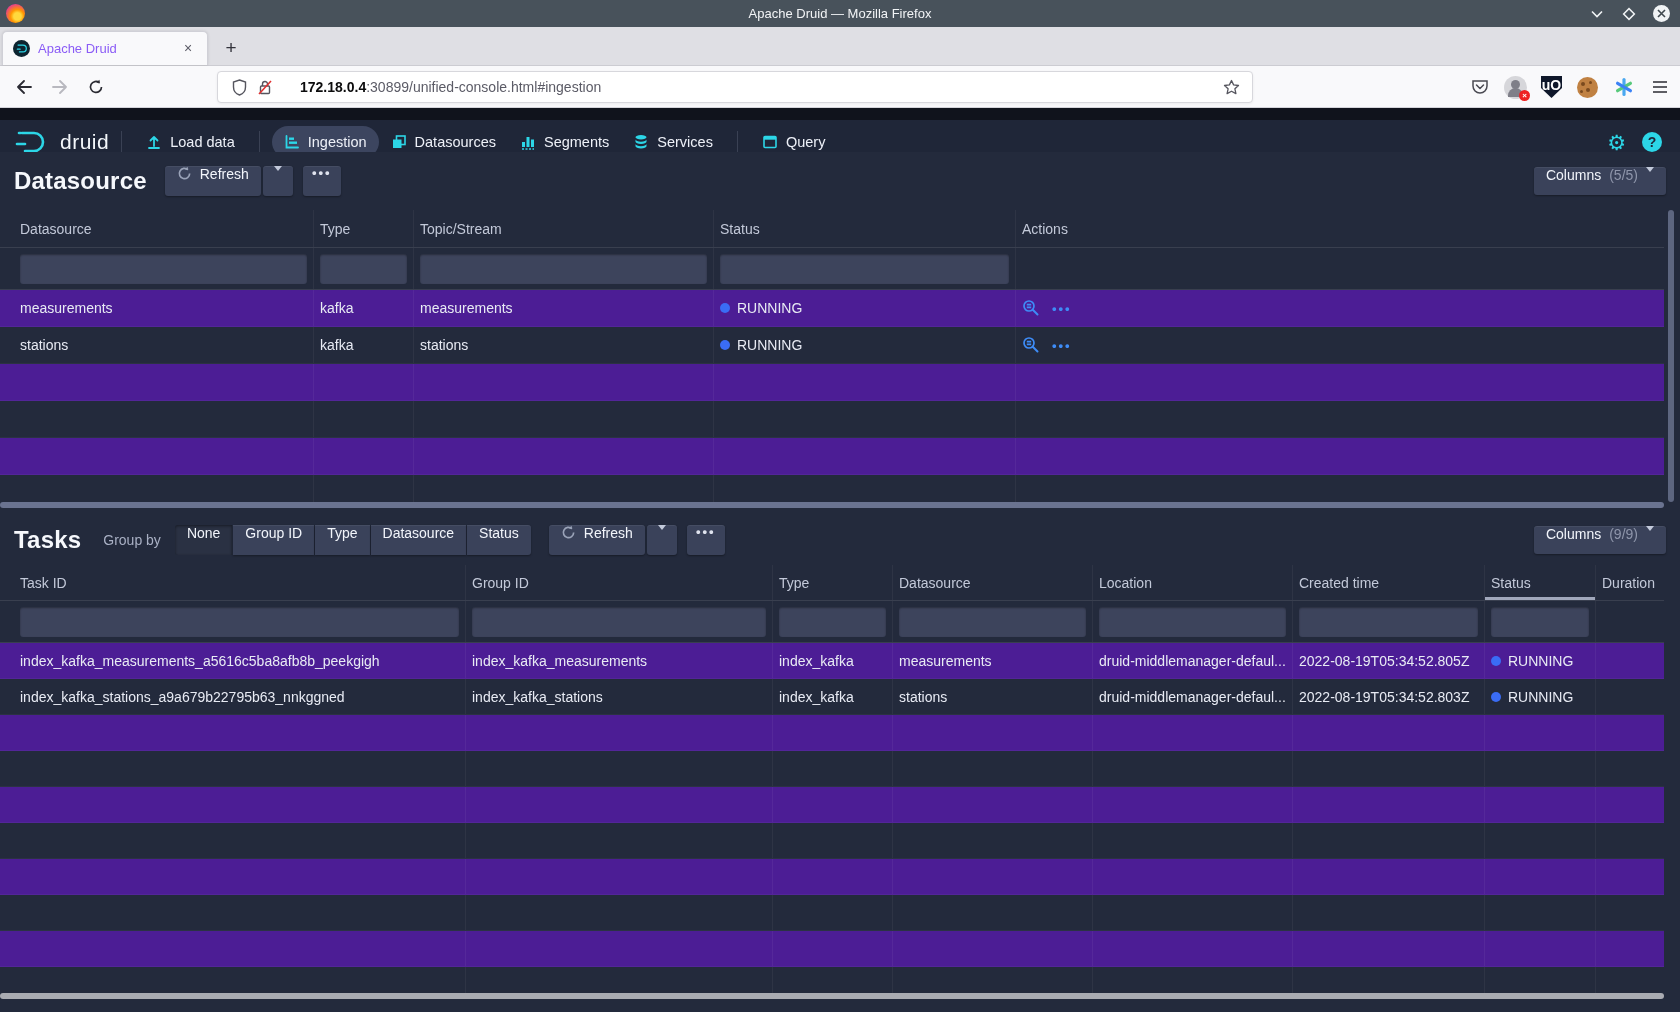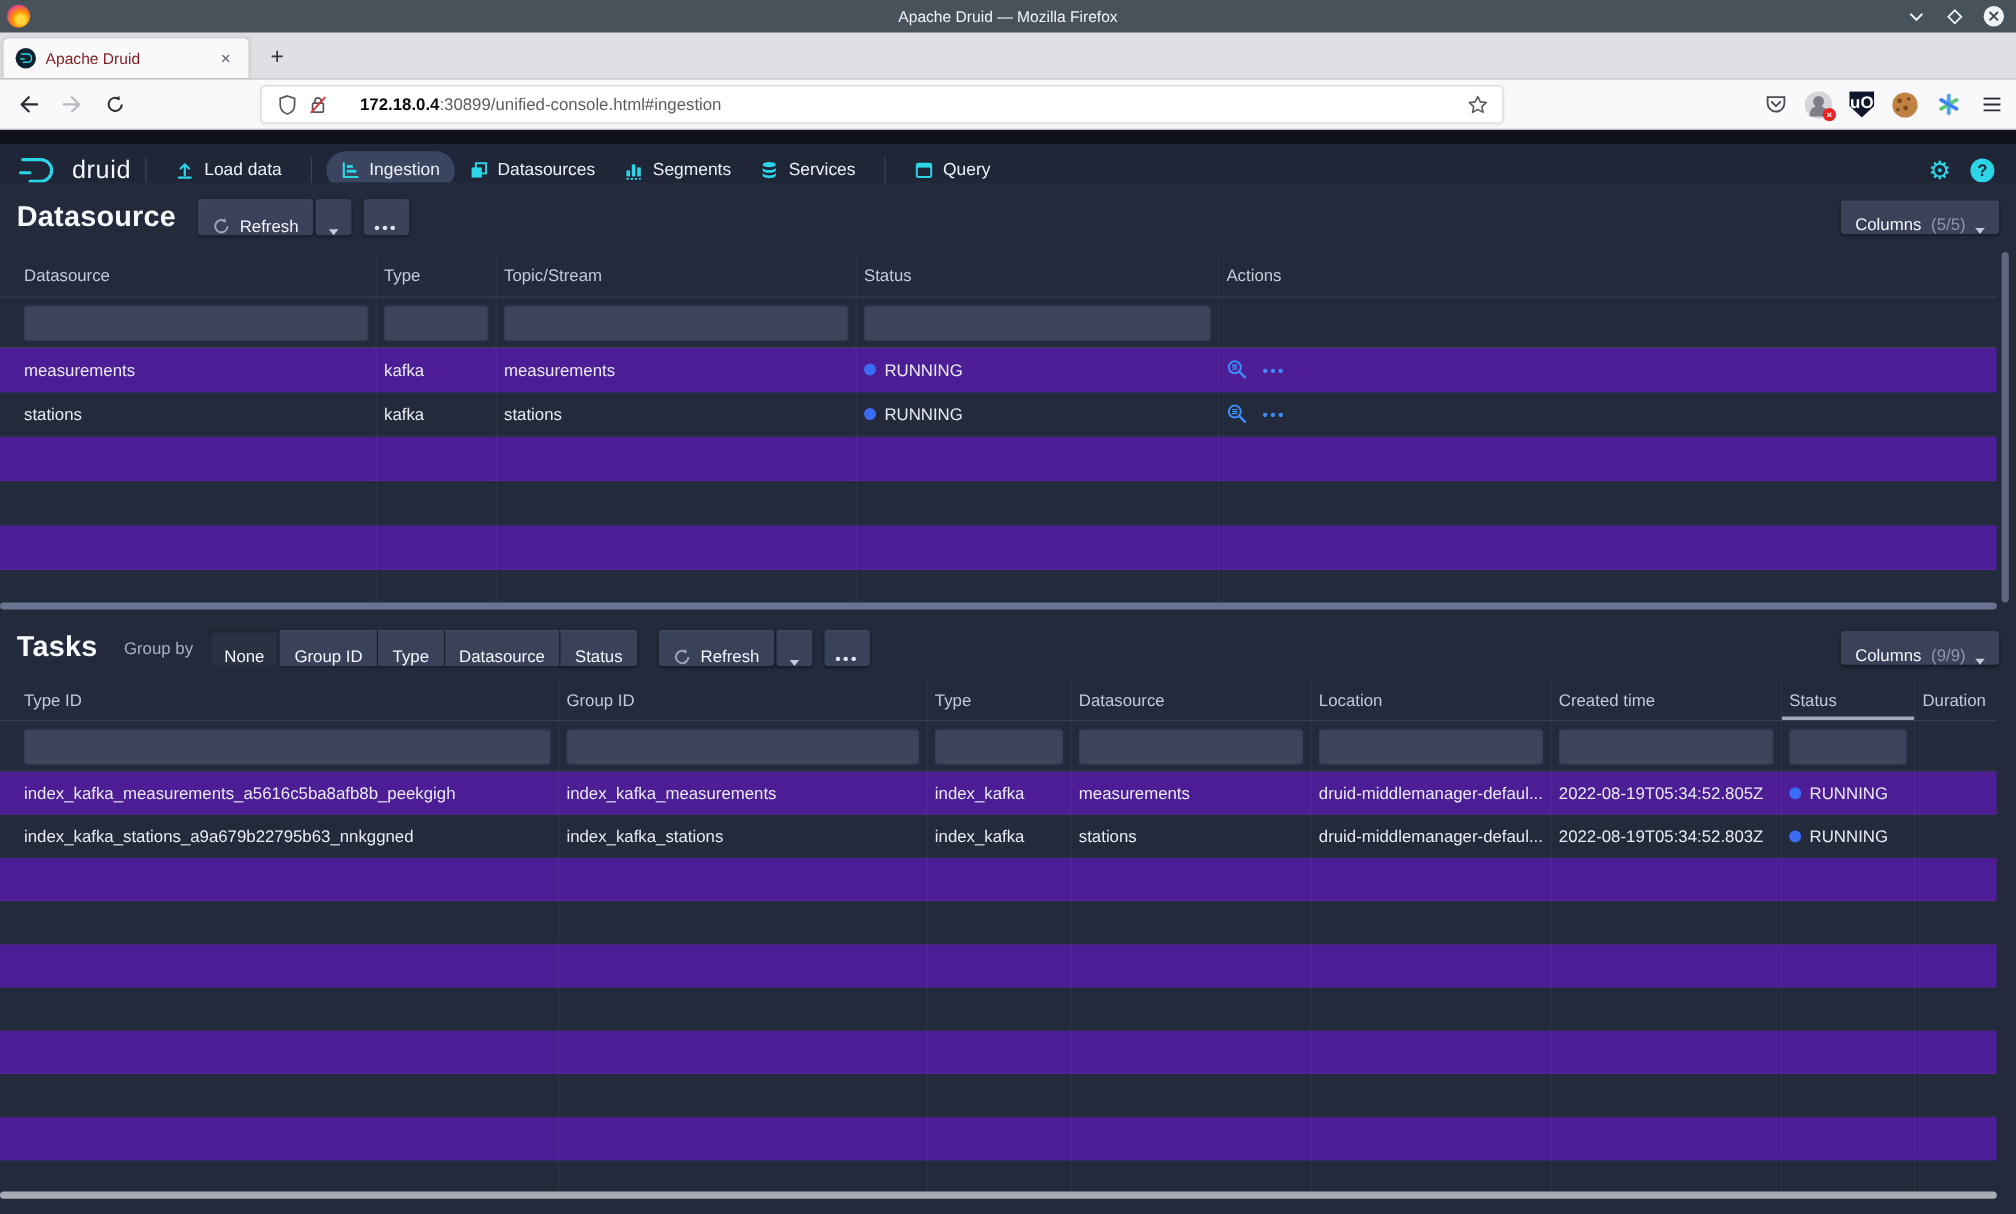--- a/index.html
+++ b/index.html
@@ -20,21 +20,21 @@
 
   
   .tabbar { position:absolute; left:0; top:27px; width:1680px; height:39px;
     background:#dfdfe4; border-bottom:1px solid #ccccd2; }
   .tab { position:absolute; left:2px; top:4px; width:206px; height:34px; background:#f9f9fb;
     border:1px solid #d0d0d7; border-bottom:none; border-radius:5px 5px 0 0;
     display:flex; align-items:center; padding:0 10px; gap:8px;
     box-shadow:0 0 3px rgba(0,0,0,.12); }
   .favicon { width:17px; height:17px; border-radius:50%; background:#0d2430; position:relative; flex:none; }
   .favicon svg { position:absolute; left:3px; top:3px; }
-  .tab-title { flex:1; font-size:13px; color:#7f1d1d; white-space:nowrap; overflow:hidden; }
+  .tab-title { flex:1; font-size:13px; color:#8b5cf6; white-space:nowrap; overflow:hidden; }
   .tab-close { color:#5b5b66; font-size:14px; width:18px; height:18px; line-height:17px;
     text-align:center; border-radius:3px; }
   .newtab { position:absolute; left:218px; top:8px; width:26px; height:26px; color:#33333b;
     font-size:19px; text-align:center; line-height:25px; border-radius:4px; }
 
   
   .toolbar { position:absolute; left:0; top:66px; width:1680px; height:42px; background:#f9f9fb;
     border-bottom:1px solid #d4d4da; display:flex; align-items:center; }
   .navbtn { width:28px; height:28px; display:flex; align-items:center; justify-content:center; border-radius:4px; }
   .navbtn.back { margin-left:10px; } .navbtn.fwd { margin-left:8px; } .navbtn.reload { margin-left:8px; }
@@ -72,21 +72,21 @@
   .helpq { width:20px; height:20px; border-radius:50%; background:#2cd6e7; color:#1f2638;
     font-weight:700; font-size:14px; display:flex; align-items:center; justify-content:center; }
 
   
   .content { position:absolute; left:0; top:152px; width:1680px; height:860px; background:#232a3c; }
 
   .panel-head { position:absolute; left:0; width:1680px; display:flex; align-items:center; padding:0 14px; }
   .sec-title { color:#f6f8fc; font-size:24px; font-weight:600; letter-spacing:.2px; }
 
   .btn { height:30px; background:#3a425a; color:#f2f5fb; font-size:14px; border-radius:3px;
-    display:flex; align-items:flex-end; gap:8px; padding:0 12px;
+    display:flex; align-items:flex-start; gap:8px; padding:0 12px;
     box-shadow:inset 0 1px 0 rgba(255,255,255,.06), 0 1px 2px rgba(0,0,0,.35); }
   .btn.pressed { background:#2a3143; box-shadow:inset 0 1px 3px rgba(0,0,0,.45); }
   .split { display:flex; gap:2px; }
   .caret-btn { width:30px; justify-content:center; padding:0; }
   .caret { width:0; height:0; border-left:4.5px solid transparent; border-right:4.5px solid transparent;
     border-top:5px solid #c3cadb; }
   .dots { letter-spacing:2px; font-weight:700; color:#dfe3ee; font-size:13px; line-height:1; }
   .cols-btn { margin-left:auto; height:28px; }
   .cols-count { color:#8f96ab; }
   .seg { display:flex; }
@@ -467,21 +467,21 @@
       </div>
       <div class="btn cols-btn">
         <span>Columns</span>
         <span class="cols-count">(9/9)</span>
         <span class="caret"></span>
       </div>
     </div>
 
     <div class="tbl tasks-tbl">
       <div class="trow thead">
-        <div class="c first t1">Type ID</div>
+        <div class="c first t1">Task ID</div>
         <div class="c t2">Group ID</div>
         <div class="c t3">Type</div>
         <div class="c t4">Datasource</div>
         <div class="c t5">Location</div>
         <div class="c t6">Created time</div>
         <div class="c t7 sorted">Status</div>
         <div class="c t8">Duration</div>
       </div>
       <div class="trow tfilter">
         <div class="c first t1">

